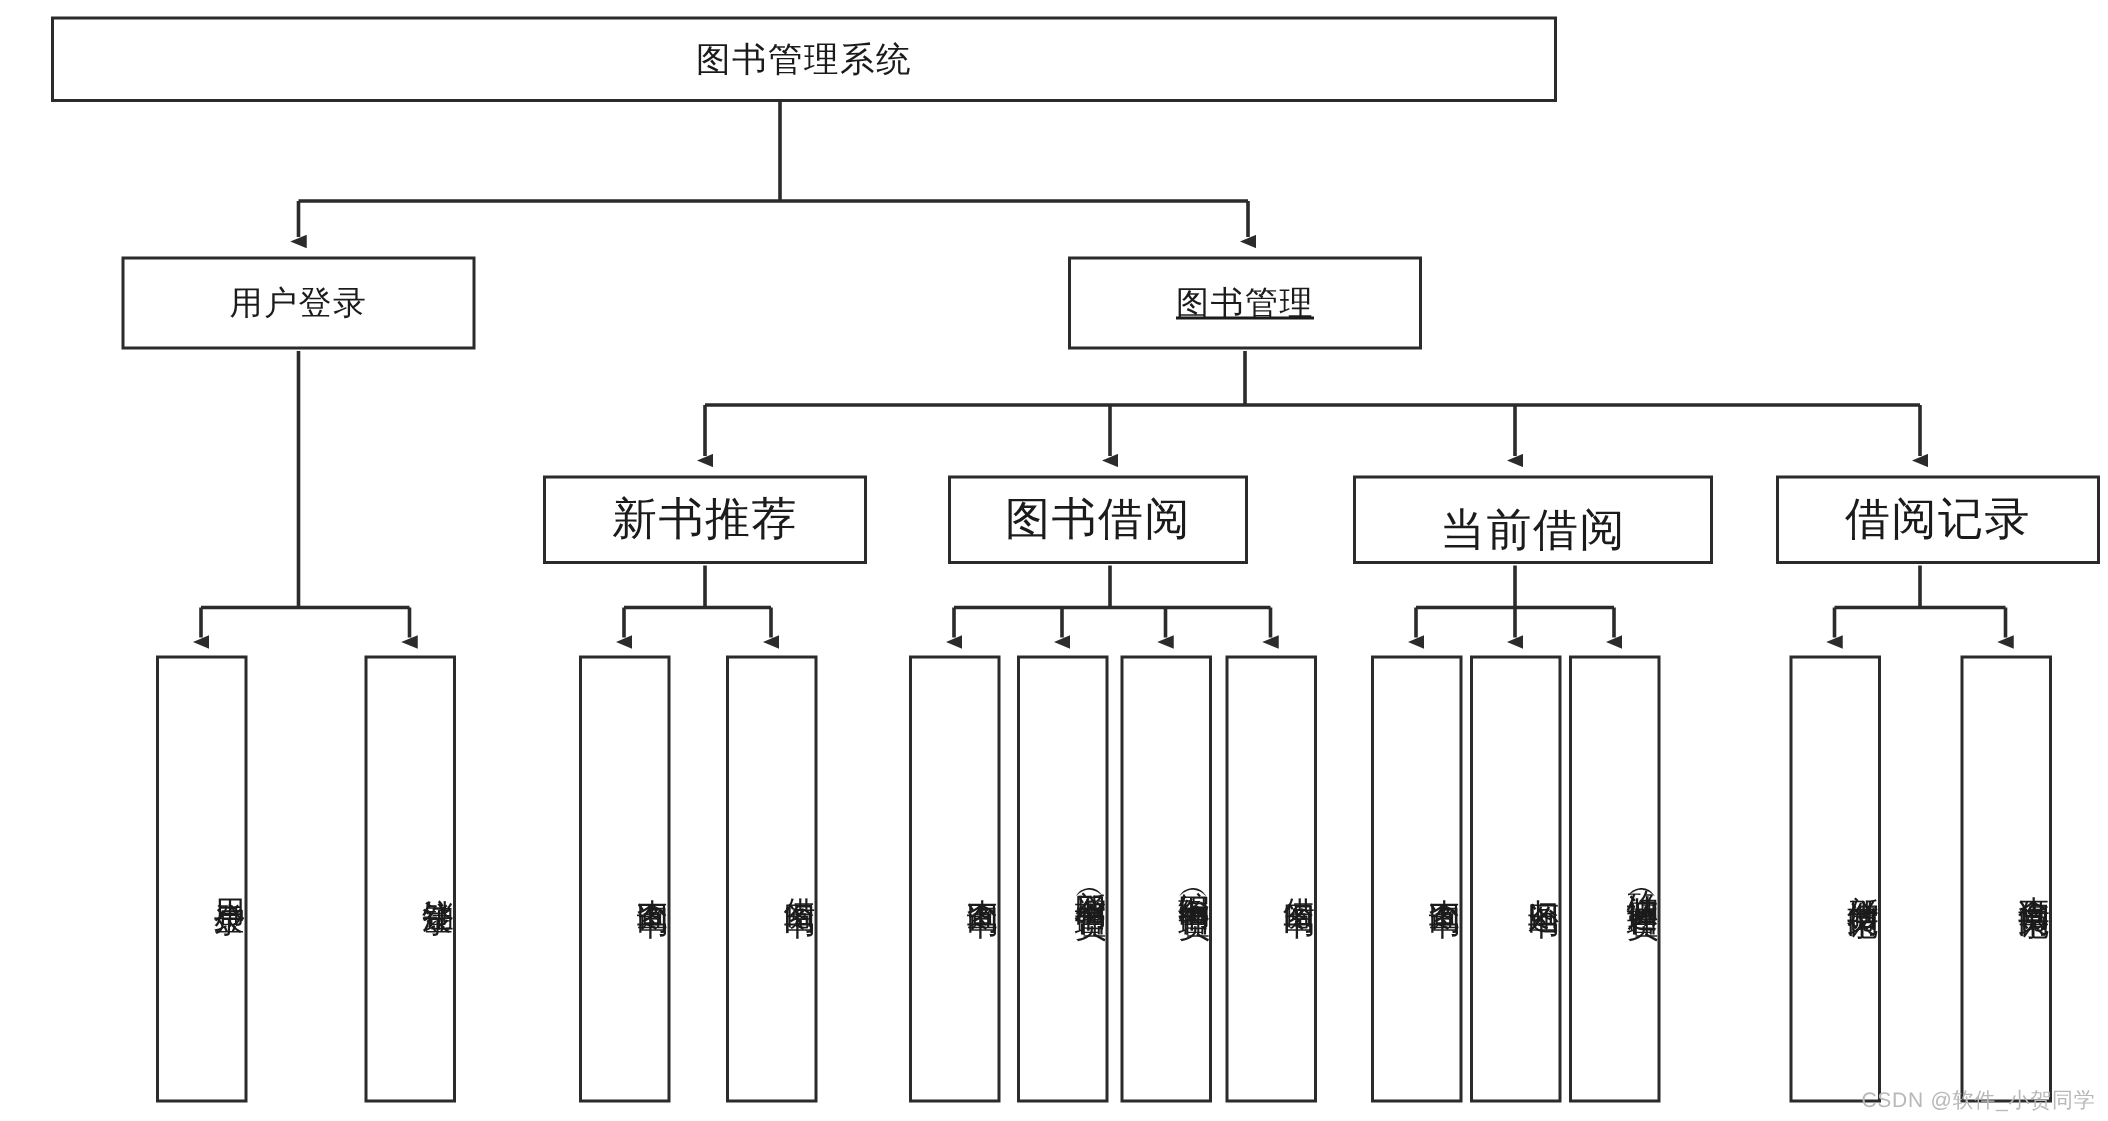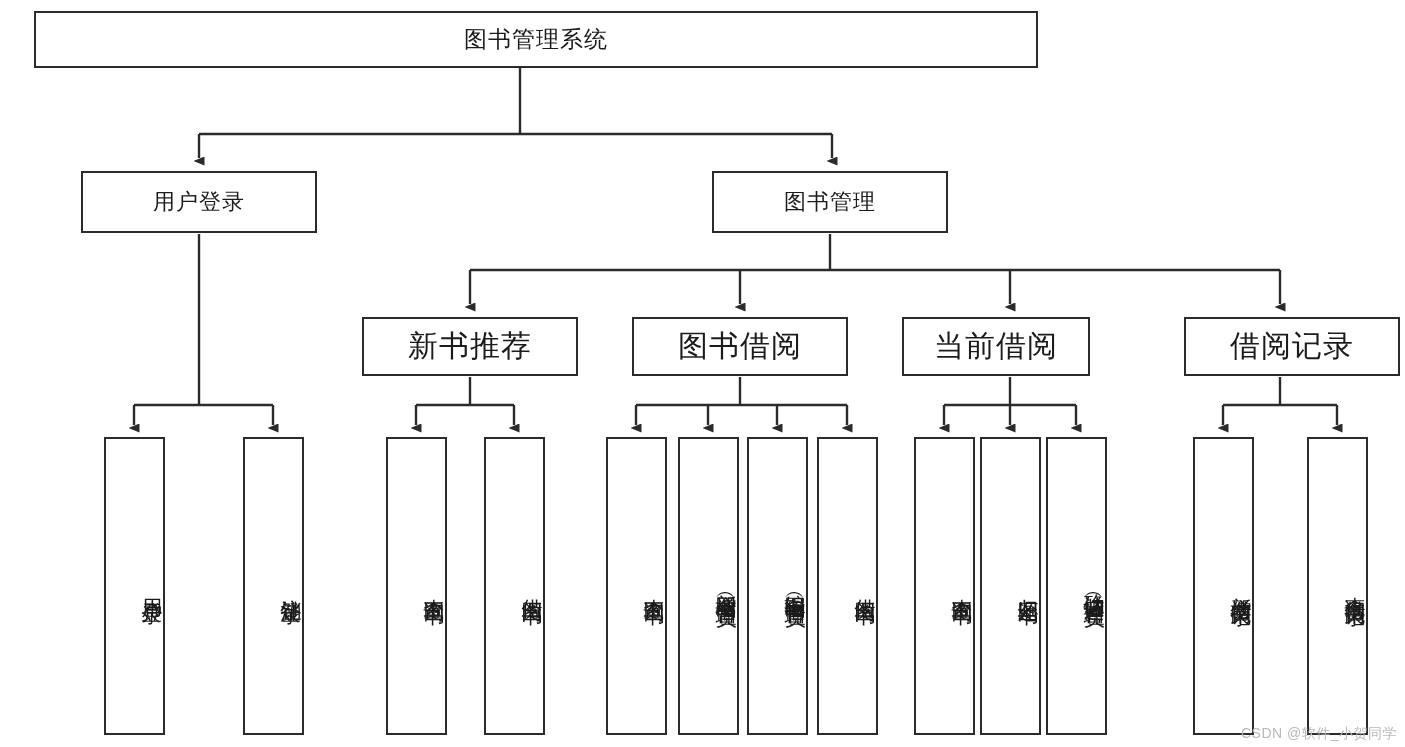--- a/index.html
+++ b/index.html
@@ -116,31 +116,31 @@
     </g>
   </svg>
 
   <div class="node node-root" style="left:18px; top:11px; width:1004px; height:57px;">
     <span>图书管理系统</span>
   </div>
 
   <div class="node node-l2" style="left:81px; top:171px; width:236px; height:62px;">
     <span>用户登录</span>
   </div>
-  <div class="node node-l2" style="left:712px; top:171px; width:236px; height:62px;">
+  <div class="node node-l2" style="left:712px; top:171px; width:236px; height:62px;text-decoration:underline;">
     <span>图书管理</span>
   </div>
 
   <div class="node node-l3" style="left:362px; top:317px; width:216px; height:59px;">
     <span>新书推荐</span>
   </div>
-  <div class="node node-l3" style="left:632px; top:317px; width:216px; height:59px;">
+  <div class="node node-l3" style="left:632px; top:317px; width:200px; height:59px;">
     <span>图书借阅</span>
   </div>
-  <div class="node node-l3" style="left:902px; top:317px; width:188px; height:59px;">
+  <div class="node node-l3" style="left:902px; top:317px; width:240px; height:59px;align-items:flex-end;">
     <span>当前借阅</span>
   </div>
   <div class="node node-l3" style="left:1172px; top:317px; width:216px; height:59px;margin-left:12px;">
     <span>借阅记录</span>
   </div>
 
   <div class="node node-leaf" style="left:104px; top:437px; width:61px; height:298px;">
     <span>用户登录</span>
   </div>
   <div class="node node-leaf" style="left:243px; top:437px; width:61px; height:298px;">

